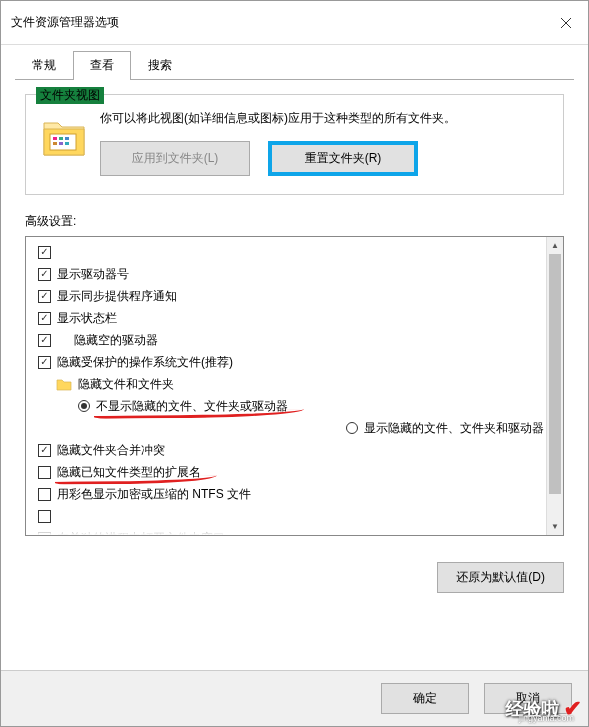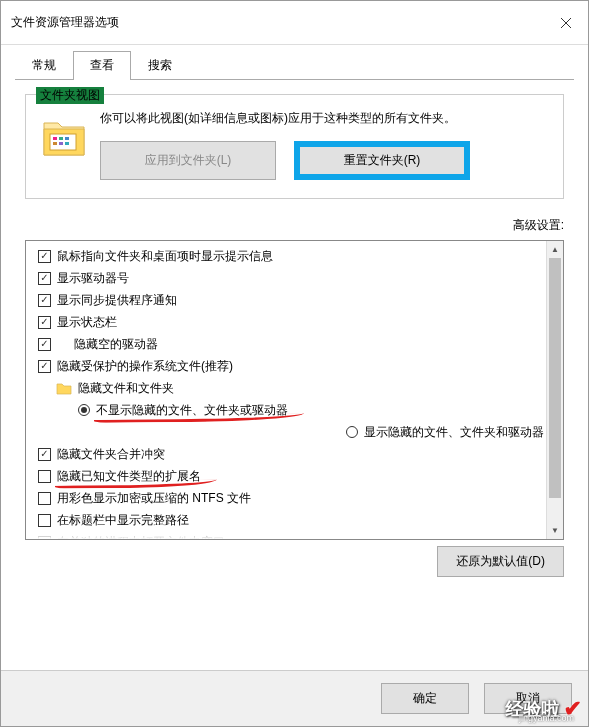--- a/index.html
+++ b/index.html
@@ -103,38 +103,38 @@
       display: flex;
       align-items: flex-start;
       gap: 14px;
     }
     .folder-icon-wrap { padding-top: 8px; }
     .folder-text-col { flex: 1; }
     .folder-desc { line-height: 1.5; margin-bottom: 14px; }
     .folder-buttons { display: flex; gap: 18px; }
     .btn {
       padding: 6px 0;
-      width: 176px;
+      width: 150px;
       text-align: center;
       border: 1px solid #aaa;
       background: #e1e1e1;
       cursor: pointer;
       font-size: 12px;
       font-family: inherit;
     }
     .btn.disabled {
       color: #888;
       cursor: default;
     }
     .btn.highlight {
-      border: 6px solid #0ea5e9;
+      border: 4px solid #0ea5e9;
       background: #e1e1e1;
       padding: 5px 4px;
     }
-    .adv-label { margin-bottom: 6px; text-align: right; }
+    .adv-label { margin-bottom: 6px; }
     .listbox {
       border: 1px solid #888;
       height: 300px;
       overflow: hidden;
       position: relative;
       display: flex;
     }
     .list-content {
       flex: 1;
       padding: 4px 2px;
@@ -221,21 +221,21 @@
       bottom: -3px;
       height: 5px;
       background: transparent;
       border-bottom: 3px solid #e02020;
       border-radius: 0 0 60% 10% / 0 0 100% 20%;
       transform: rotate(-0.5deg);
     }
     .restore-row {
       display: flex;
       justify-content: flex-end;
-      margin-top: 6px;
+      margin-top: 26px;
     }
     .restore-btn {
       padding: 6px 18px;
       border: 1px solid #aaa;
       background: #e1e1e1;
       cursor: pointer;
       font-size: 12px;
       font-family: inherit;
     }
     .footer {
@@ -334,21 +334,20 @@
         </div>
       </div>
     </div>
 
     <div class="adv-label">高级设置:</div>
 
     <div class="listbox">
       <div class="list-content" id="list-content">
           <div class="item" style="padding-left: 10px;">
             <span class="chk checked"></span>
-            <span>鼠标指向文件夹和桌面项时显示提示信息</span>
           </div>
           <div class="item" style="padding-left: 10px;">
             <span class="chk checked"></span>
             <span>显示驱动器号</span>
           </div>
           <div class="item" style="padding-left: 10px;">
             <span class="chk checked"></span>
             <span>显示同步提供程序通知</span>
           </div>
           <div class="item" style="padding-left: 10px;">
@@ -386,21 +385,20 @@
           <div class="item" style="padding-left: 10px;">
             <span class="chk"></span>
             <span class="underline-red">隐藏已知文件类型的扩展名</span>
           </div>
           <div class="item" style="padding-left: 10px;">
             <span class="chk"></span>
             <span>用彩色显示加密或压缩的 NTFS 文件</span>
           </div>
           <div class="item" style="padding-left: 10px;">
             <span class="chk"></span>
-            <span>在标题栏中显示完整路径</span>
           </div>
           <div class="item" style="padding-left: 10px;">
             <span class="chk"></span>
             <span>在单独的进程中打开文件夹窗口</span>
           </div>
         </div>
       <div class="scrollbar">
         <div class="scroll-arrow">▲</div>
         <div class="scroll-track">
           <div class="scroll-thumb"></div>

